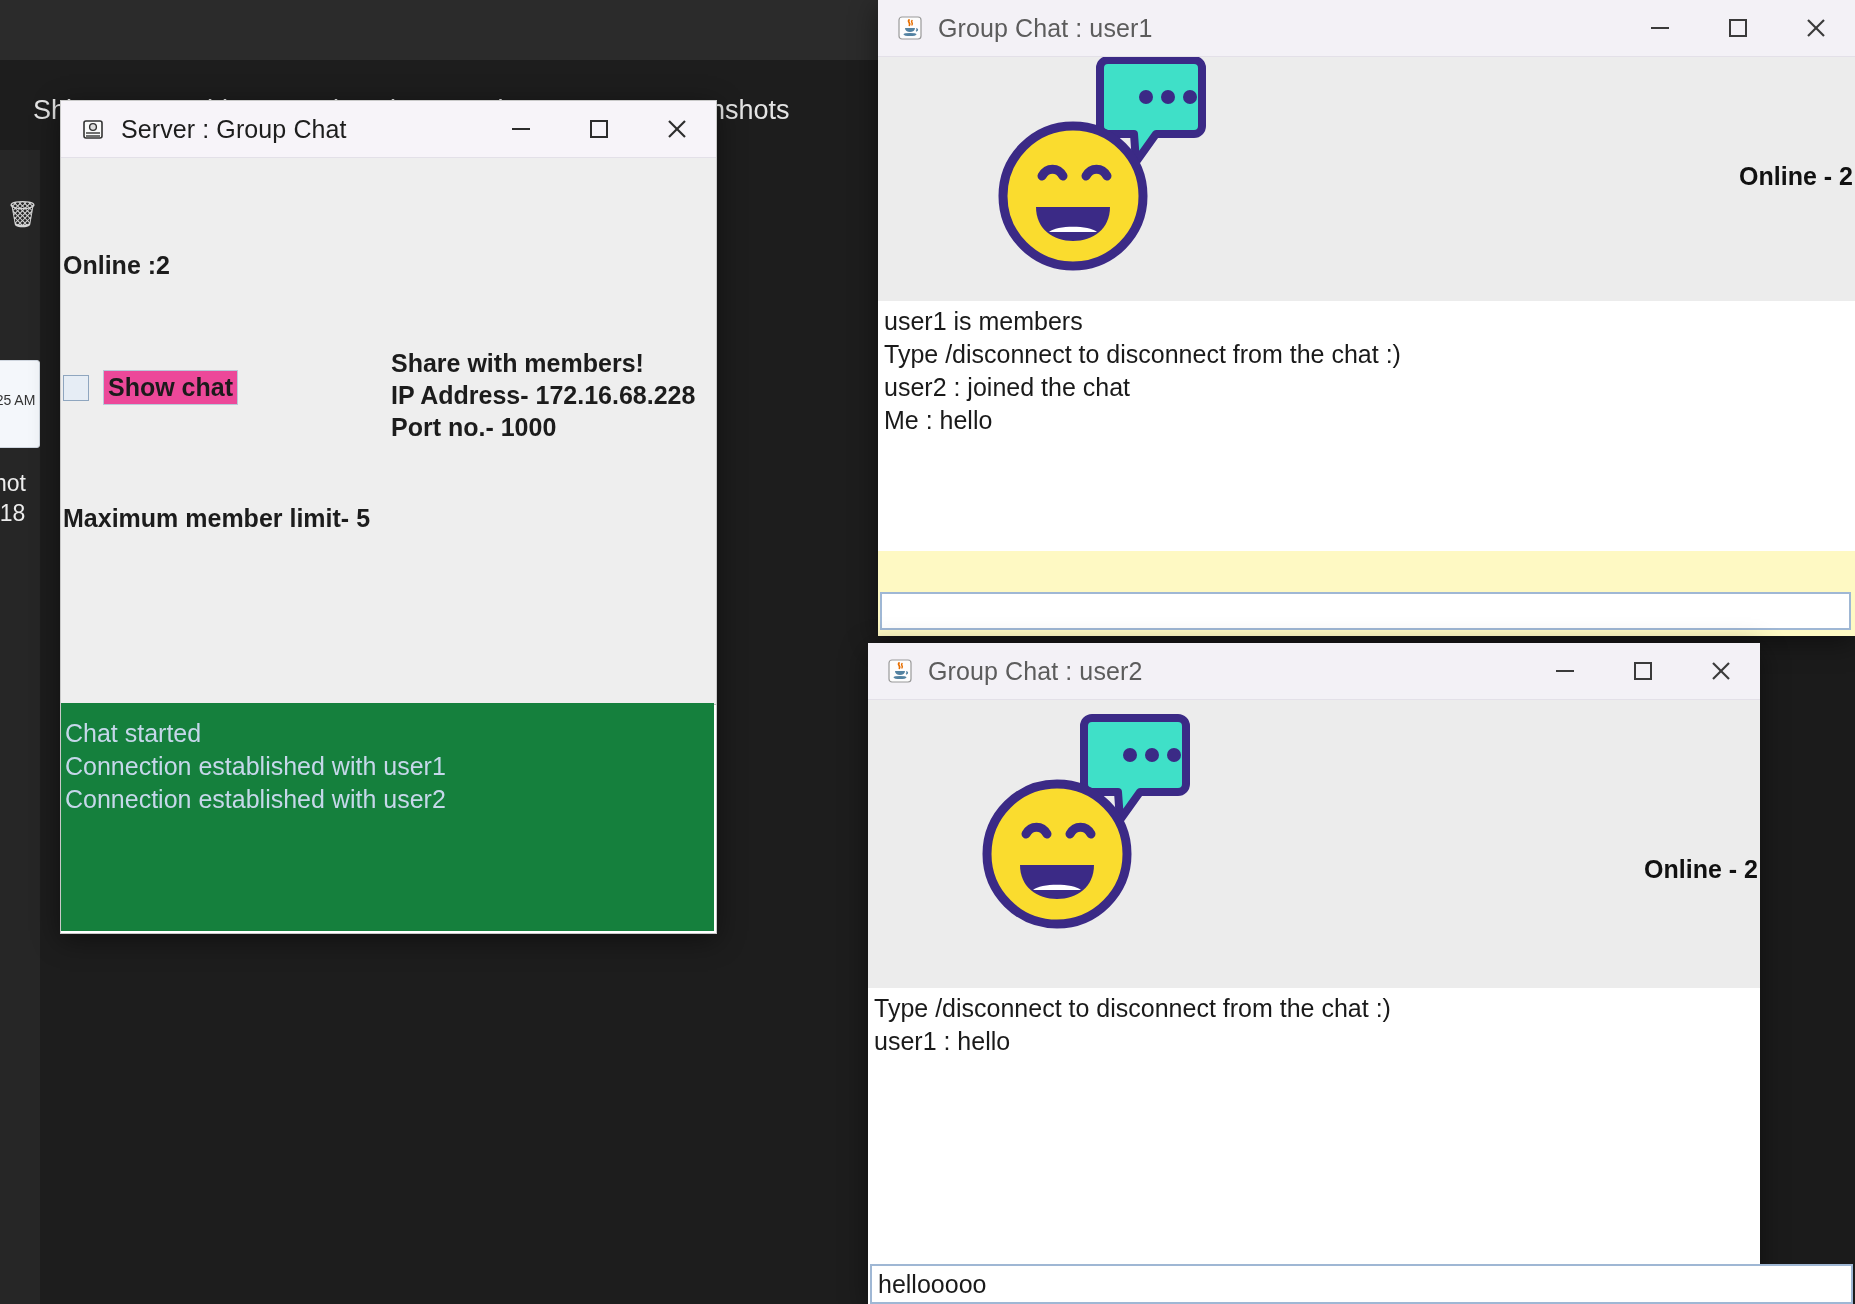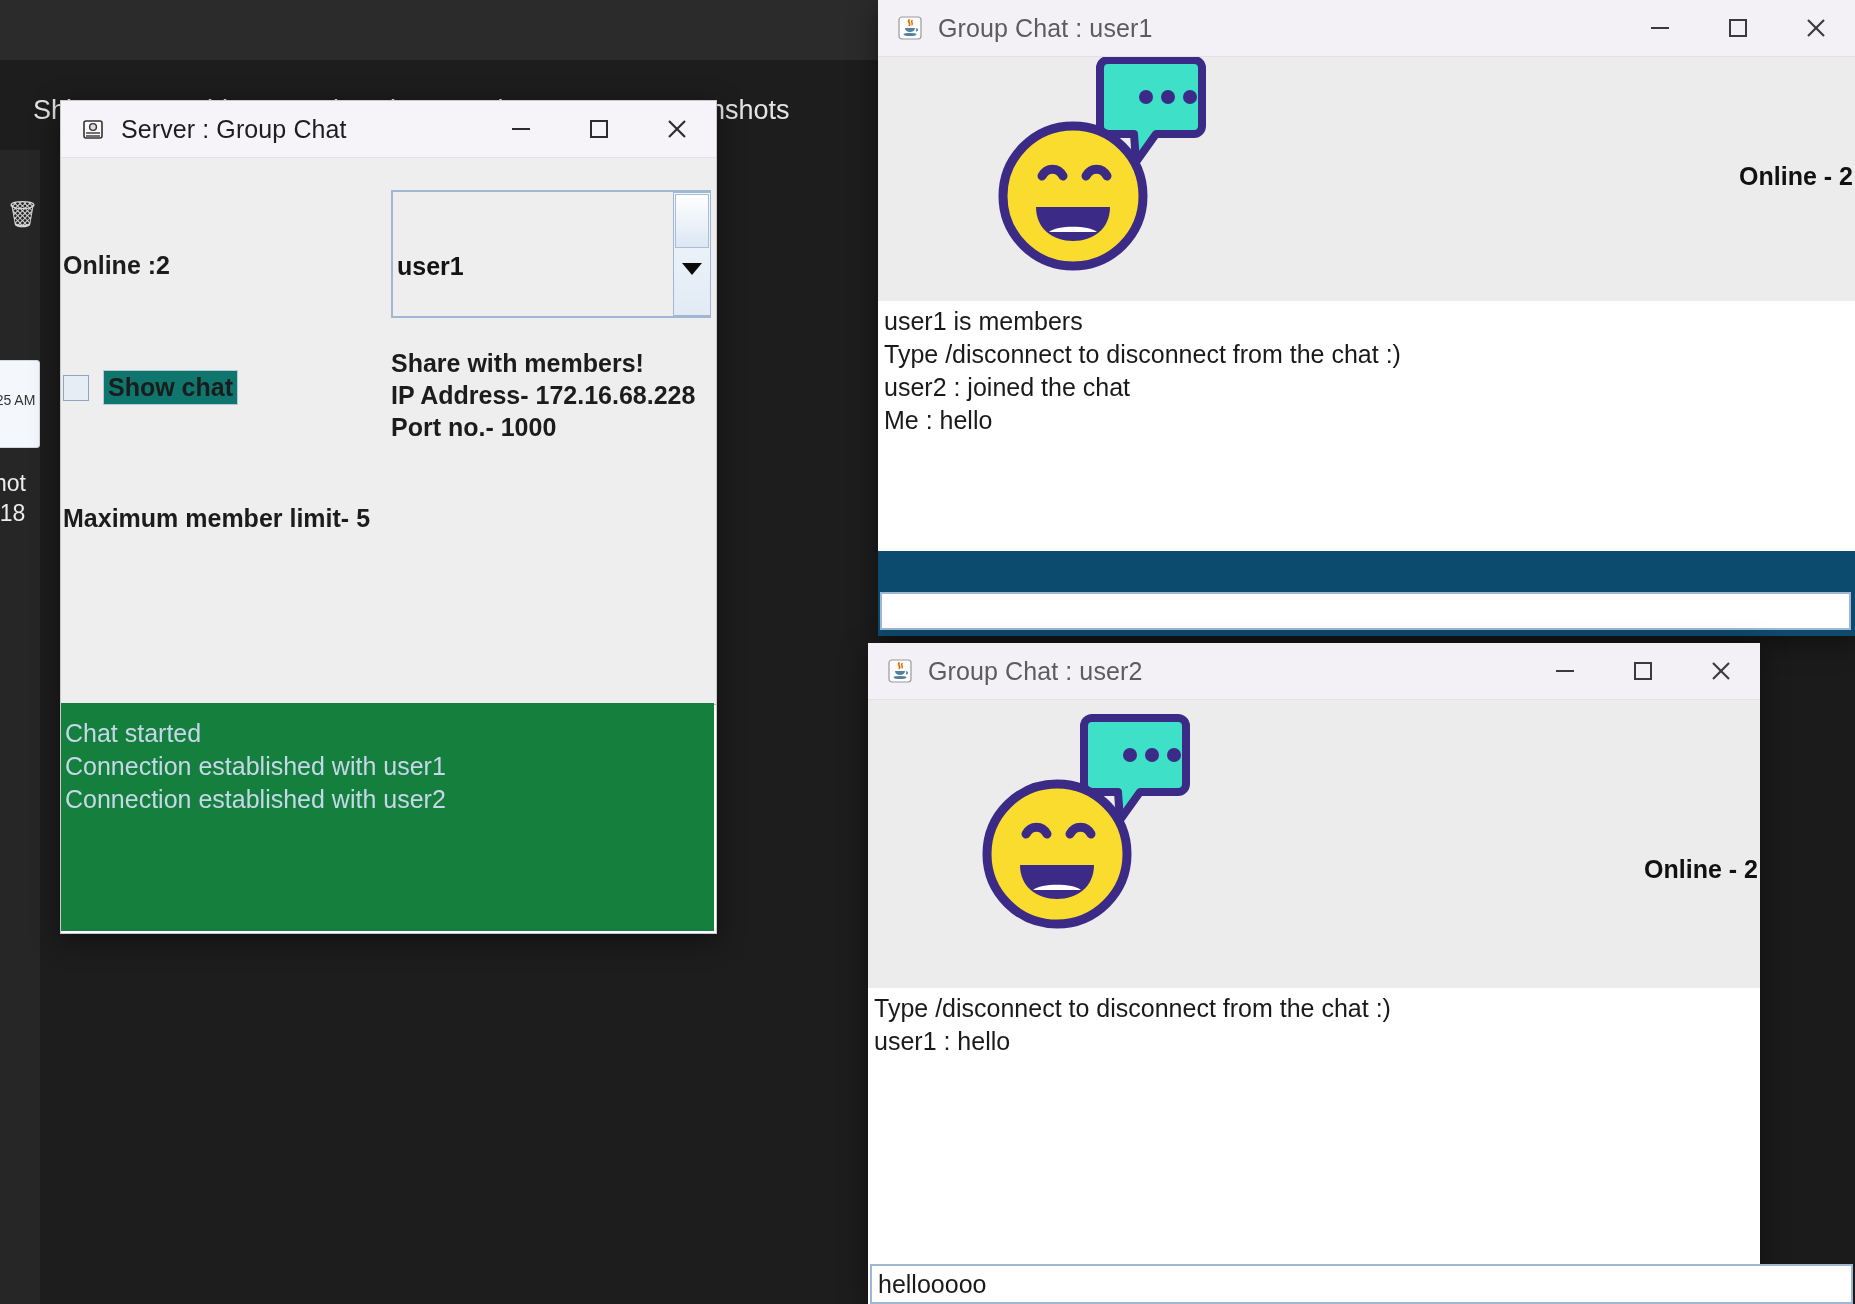--- a/index.html
+++ b/index.html
@@ -69,21 +69,21 @@
   }
   #member-scroll .arrow{
     position:absolute;left:0;top:60px;width:36px;height:30px;display:flex;align-items:center;justify-content:center;
   }
   #show-chat-row{position:absolute;left:2px;top:212px;display:flex;align-items:center;}
   #show-chat-box{
     width:26px;height:26px;background:#e6edf5;border:1px solid #8fa6bf;box-sizing:border-box;
   }
   #show-chat-label{
     margin-left:14px;font-size:25px;font-weight:bold;color:#1b1b1b;
-    border:1px solid #b9c8d8;padding:2px 4px;background:#0f766e;
+    border:1px solid #b9c8d8;padding:2px 4px;background:#ec4899;
   }
   #share-block{position:absolute;left:330px;top:189px;font-size:25px;font-weight:bold;color:#1c1c1c;line-height:32px;}
   #max-limit{position:absolute;left:2px;top:346px;font-size:25px;font-weight:bold;color:#1c1c1c;}
   #server-log{
     position:absolute;left:0;top:602px;width:653px;height:228px;background:#15803d;
     padding:14px 0 0 2px;box-sizing:border-box;
   }
   #server-log .line{font-size:25px;color:#c6d7ea;line-height:33px;padding-left:2px;}
 
   
@@ -100,21 +100,21 @@
   .typing-bar span{font-size:25px;font-weight:bold;color:#131313;}
   .chat-log{background:#ffffff;padding:4px 0 0 6px;box-sizing:border-box;overflow:hidden;}
   .chat-log .line{font-size:25px;color:#1a1a1a;line-height:33px;white-space:nowrap;}
   .chat-input{
     background:#ffffff;border:2px solid #9fb7d4;box-sizing:border-box;
     display:flex;align-items:center;padding-left:6px;
   }
   .chat-input span{font-size:25px;color:#1a1a1a;text-align:right;}
 
   
-  #user1-win{left:878px;top:0;width:977px;height:636px;background:#0c4a6e;}
+  #user1-win{left:878px;top:0;width:977px;height:636px;background:#fef9c3;}
   #user1-hero{height:244px;}
   #user1-log{height:250px;}
   #user1-input{position:absolute;left:2px;bottom:6px;width:971px;height:38px;}
 
   
   #user2-win{left:868px;top:643px;width:892px;height:661px;background:#fff;}
   #user2-hero{height:288px;}
   #user2-log{height:283px;}
   #user2-input{position:absolute;left:2px;bottom:0px;width:983px;height:40px;}
 
@@ -170,33 +170,20 @@
             <line x1="5" y1="5" x2="21" y2="21" stroke="#2c2c2c" stroke-width="2.2"></line>
             <line x1="21" y1="5" x2="5" y2="21" stroke="#2c2c2c" stroke-width="2.2"></line>
           </svg>
       </span>
     </span>
   </div>
 
   <div id="server-body">
     <div id="online-count">Online :2</div>
 
-    <div id="member-list">
-      <div id="member-list-inner">
-        <div class="item">user1</div>
-      </div>
-      <div id="member-scroll">
-        <div class="thumb"></div>
-        <div class="arrow">
-          <svg width="22" height="16" viewBox="0 0 22 16">
-              <polygon points="1,3 21,3 11,15" fill="#0b0b0b"></polygon>
-            </svg>
-        </div>
-      </div>
-    </div>
 
     <div id="show-chat-row">
       <span id="show-chat-box"></span>
       <span id="show-chat-label">Show chat</span>
     </div>
 
     <div id="share-block">
       <div>Share with members!</div>
       <div>IP Address- 172.16.68.228</div>
       <div>Port no.- 1000</div>

